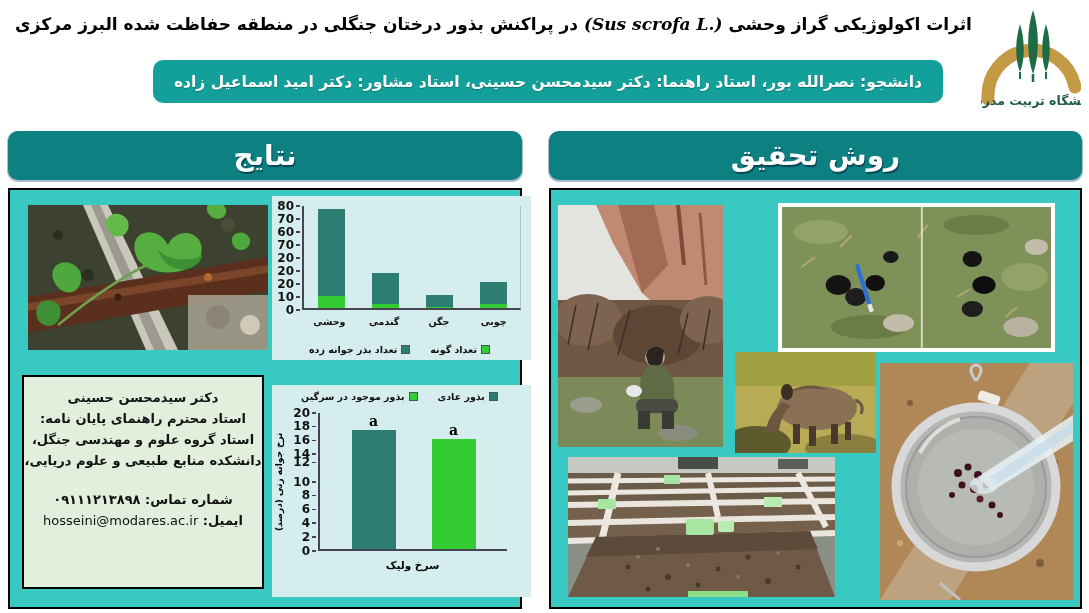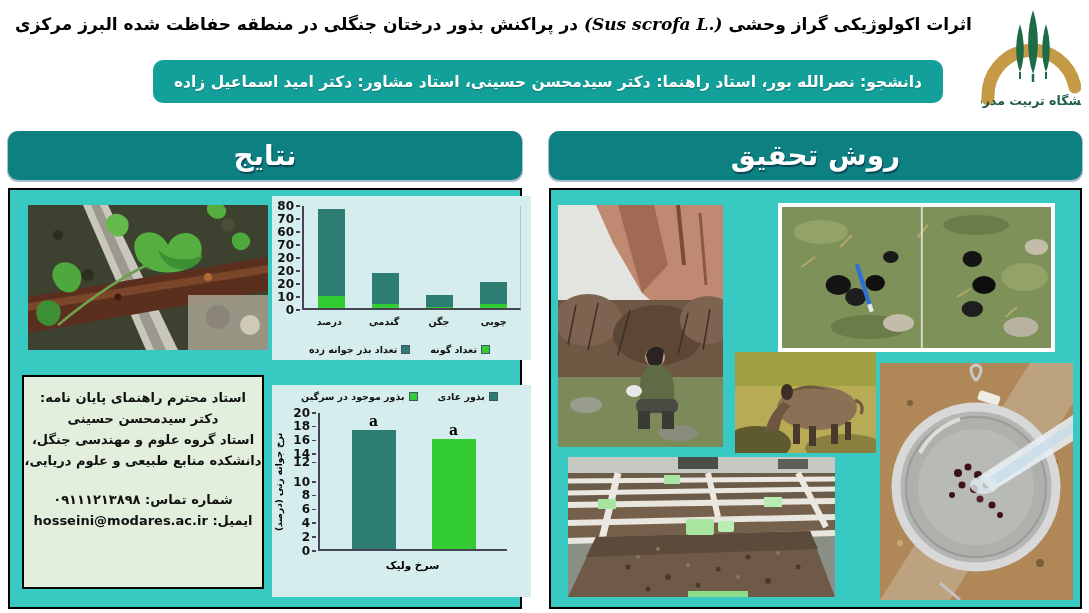--- a/index.html
+++ b/index.html
@@ -58,21 +58,21 @@
   .anno{font-family:"DejaVu Serif","Liberation Serif",serif;font-weight:bold;font-size:14px;color:#000;margin-bottom:1px;}
   .c2bar{width:44px;}
   .ylab{position:absolute;left:2px;top:28px;height:138px;writing-mode:vertical-rl;transform:rotate(180deg);
     font-size:9px;font-weight:bold;display:flex;align-items:center;justify-content:center;direction:rtl;}
   .xlab{position:absolute;left:46px;right:24px;top:174px;text-align:center;font-size:10.5px;font-weight:bold;direction:rtl;}
   
   .info-box{position:absolute;left:12px;top:185px;width:242px;height:214px;background:var(--info_box_bg);
     border:2px solid #000;direction:rtl;text-align:center;font-weight:bold;color:#111;
     font-size:13px;line-height:1.62;padding-top:10px;}
   .il.spacer{height:18px;}
-  .email{direction:ltr;unicode-bidi:embed;font-weight:bold;}
+  .email{direction:ltr;unicode-bidi:embed;font-weight:normal;}
   
   .photo-man{left:7px;top:15px;width:165px;height:242px;}
   .photo-scat{left:227px;top:13px;width:277px;height:149px;border:4px solid #fff;}
   .photo-boar{left:184px;top:162px;width:141px;height:101px;}
   .photo-sieve{left:329px;top:173px;width:193px;height:237px;}
   .photo-trays{left:17px;top:267px;width:267px;height:140px;}
 </style>
 </head>
 <body>
 
@@ -170,40 +170,40 @@
             </div>
             <div class="c1col">
               <div class="stack">
                 <div style="height: 22.1px; background: rgb(46, 125, 114);"></div>
                 <div style="height: 3.9px; background: rgb(51, 204, 51);"></div>
               </div>
             </div>
           </div>
       </div>
       <div class="cats">
-          <div class="c1cat">درصد</div>
+          <div class="c1cat">وحشی</div>
           <div class="c1cat">گندمی</div>
           <div class="c1cat">جگن</div>
           <div class="c1cat">چوبی</div>
         </div>
       <div class="legend">
           <span class="litem">
             <span class="sw" style="background: rgb(51, 204, 51);"></span>
             <span>تعداد گونه</span>
           </span>
           <span class="litem">
             <span class="sw" style="background: rgb(46, 125, 114);"></span>
             <span>تعداد بذر جوانه زده</span>
           </span>
         </div>
     </div>
 
     <div class="info-box">
+      <div class="il">دکتر سیدمحسن حسینی</div>
       <div class="il">استاد محترم راهنمای پایان نامه:</div>
-      <div class="il">دکتر سیدمحسن حسینی</div>
       <div class="il">استاد گروه علوم و مهندسی جنگل،</div>
       <div class="il">دانشکده منابع طبیعی و علوم دریایی،</div>
       <div class="il spacer"></div>
       <div class="il">شماره تماس: ۰۹۱۱۱۲۱۳۸۹۸</div>
       <div class="il">
         <span>ایمیل:</span>
         <span class="email">hosseini@modares.ac.ir</span>
       </div>
     </div>
 

